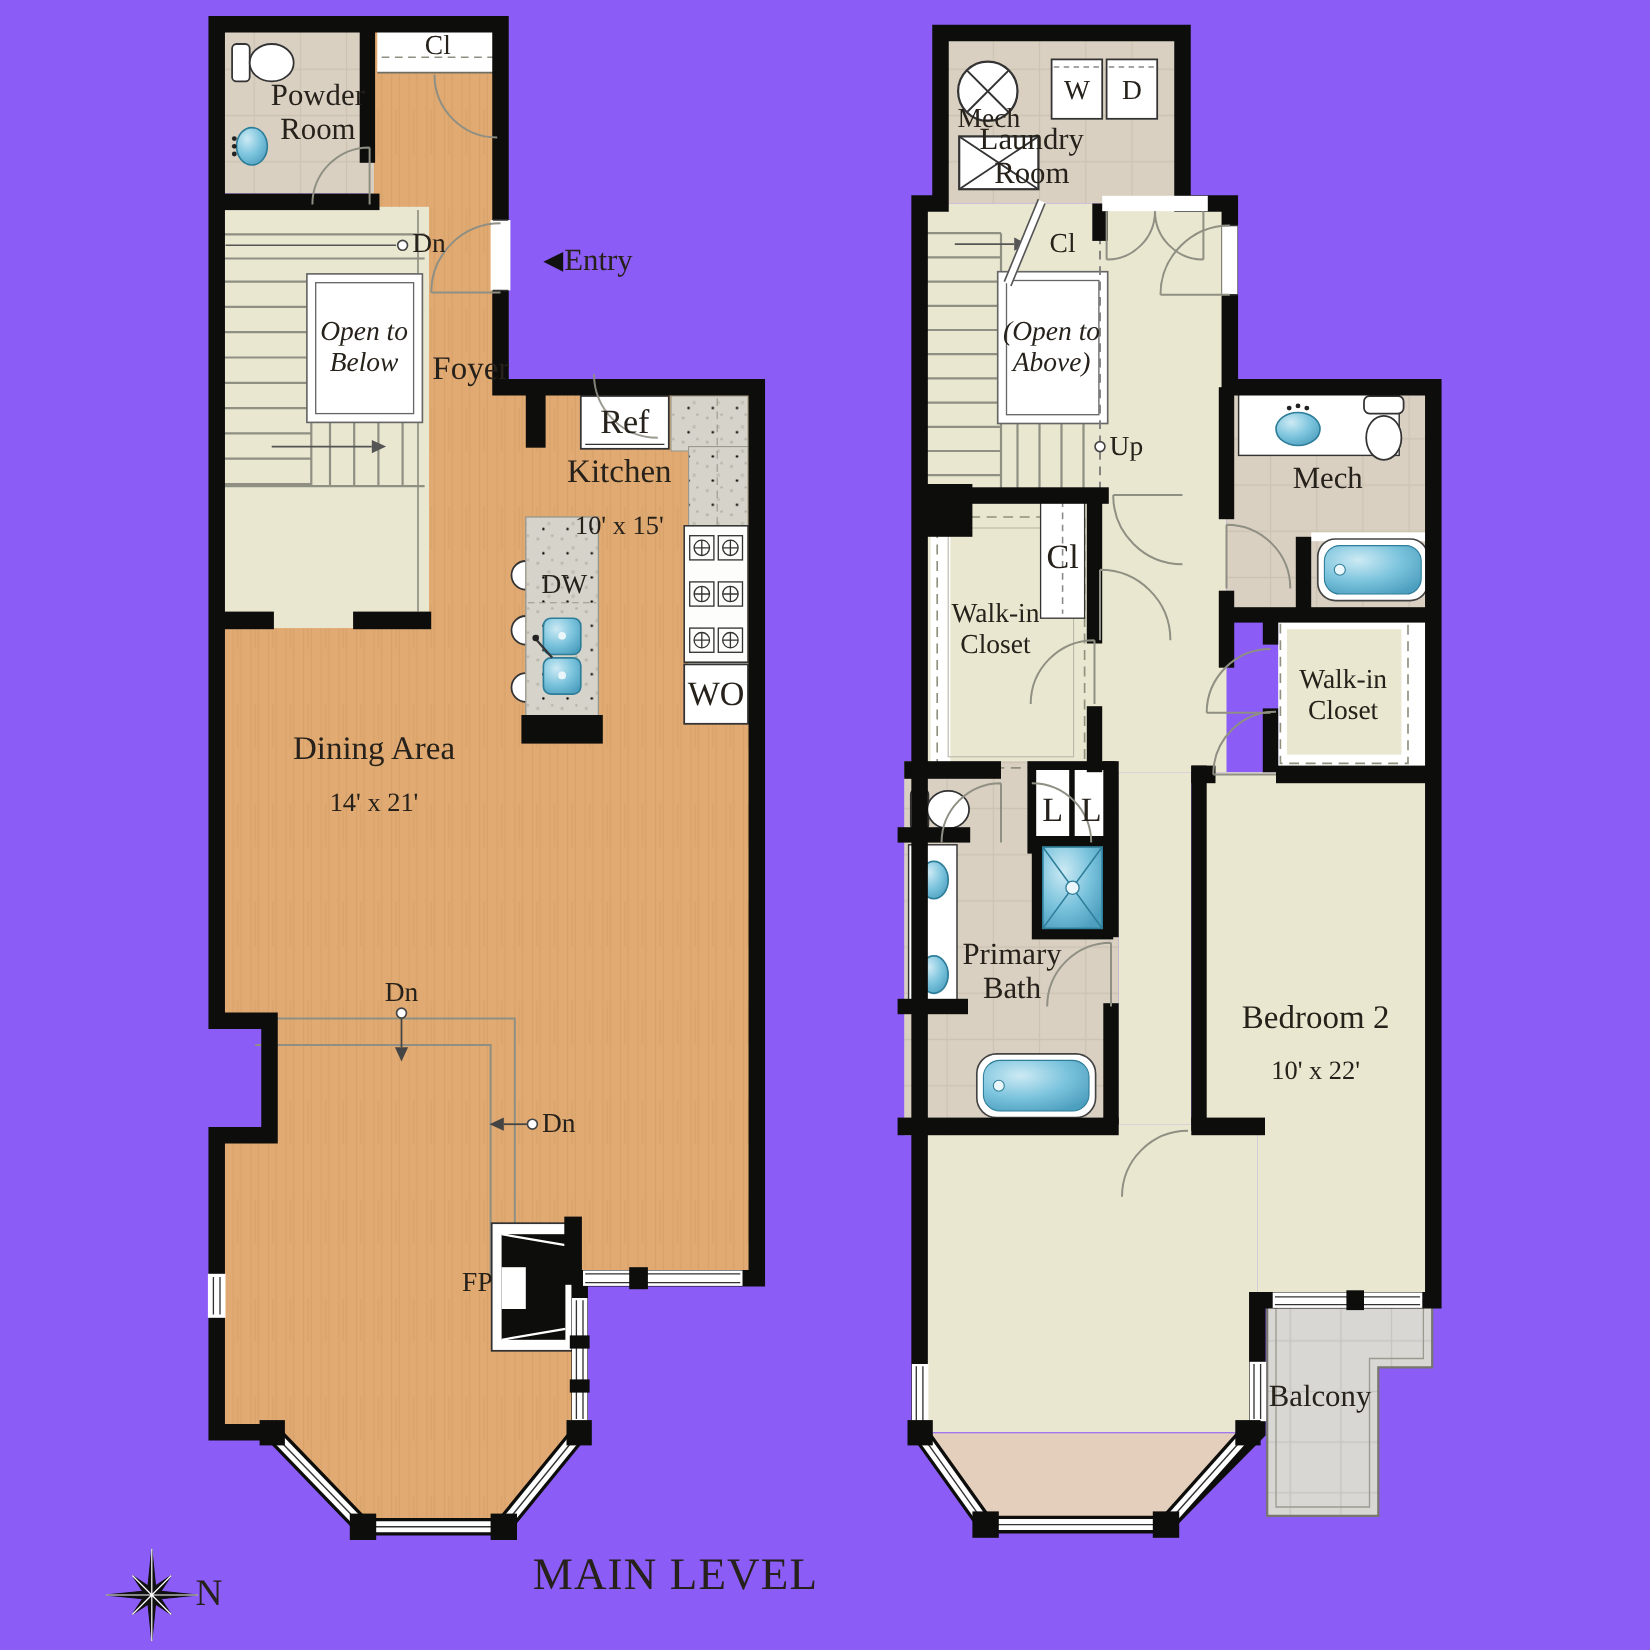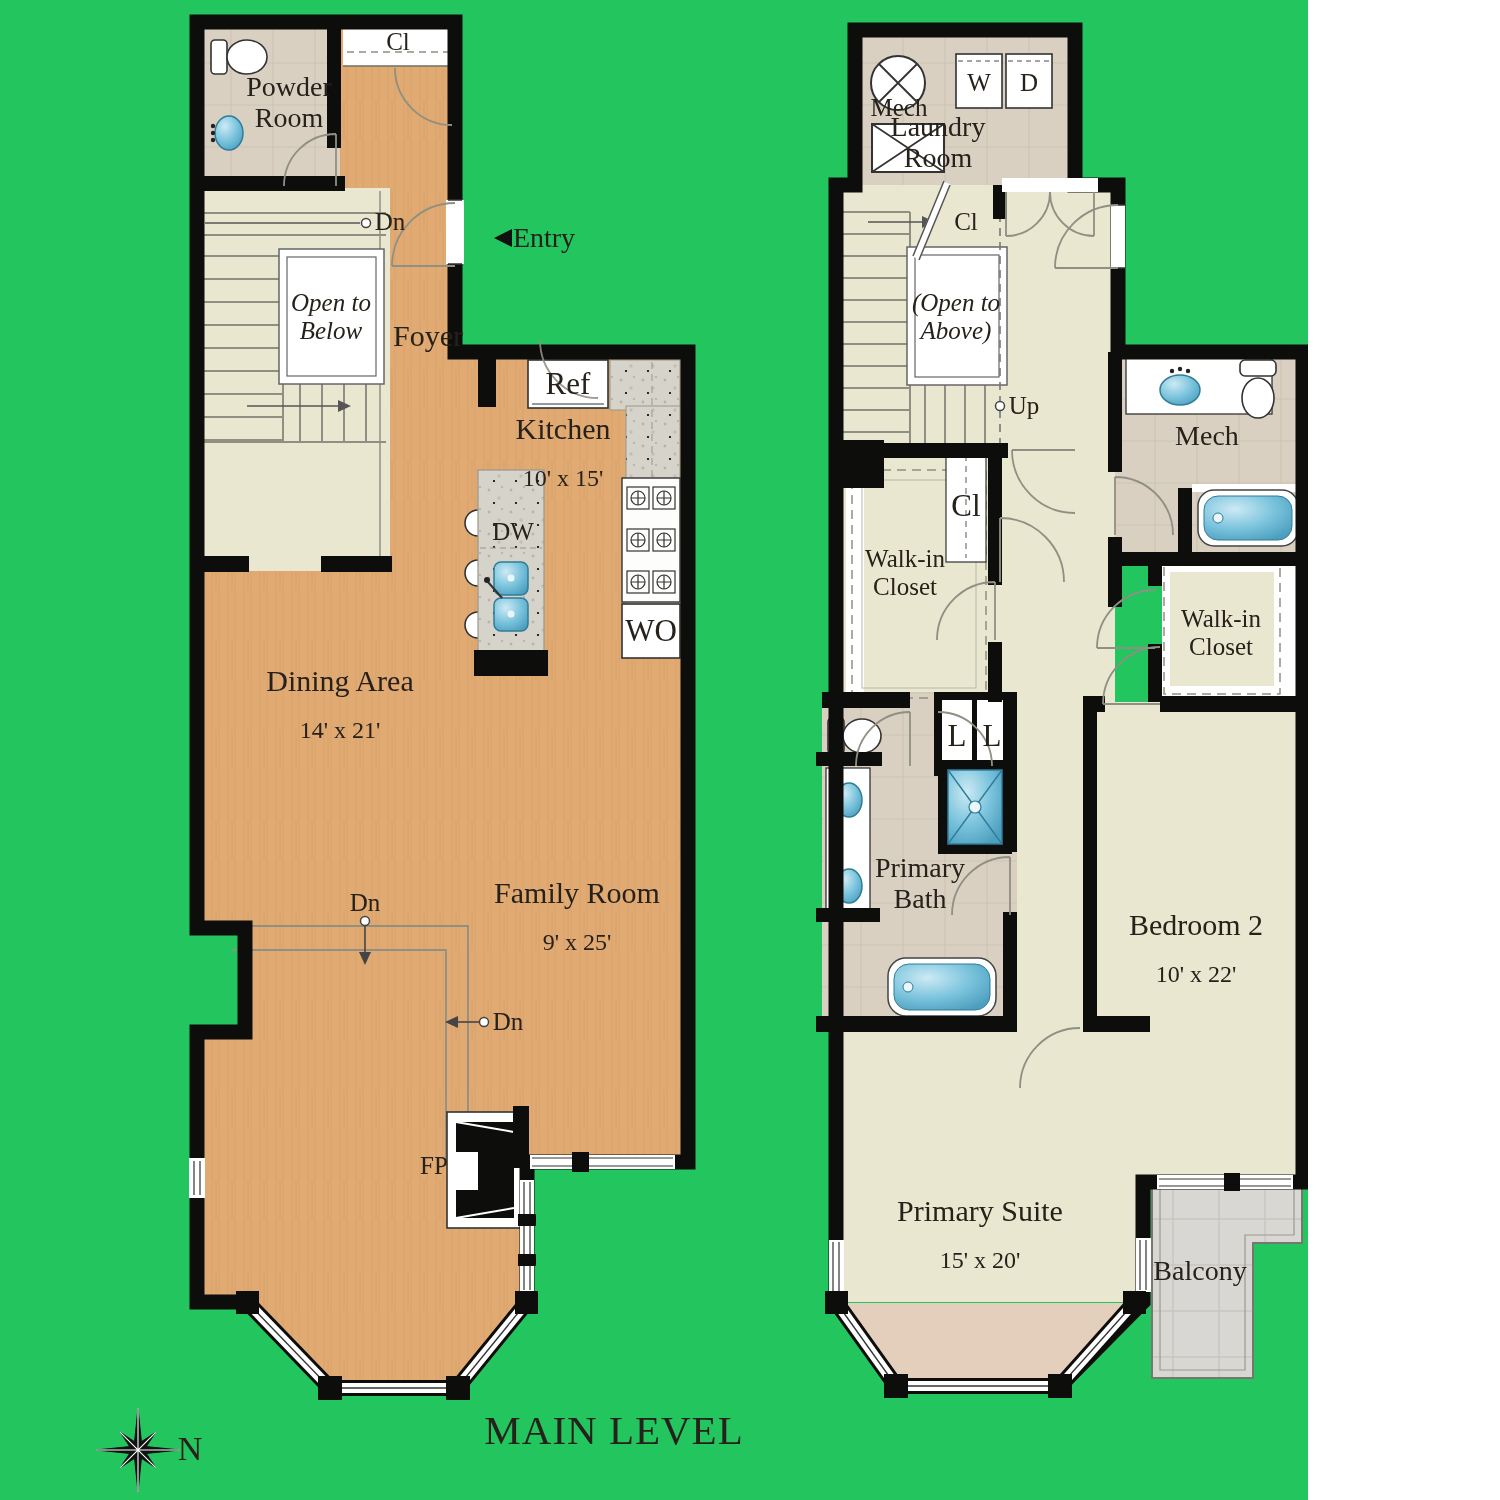--- a/index.html
+++ b/index.html
@@ -1,16 +1,16 @@
 <!DOCTYPE html>
 <html><head>
 <meta charset="utf-8">
 <style>
   html,body{margin:0;padding:0;background:#ffffff;}
-  #canvas{position:relative;width:1308px;height:1500px;background:#22c55e;overflow:hidden;}
+  #canvas{position:relative;width:1500px;height:1500px;background:#8b5cf6;overflow:hidden;}
   #plan-svg{position:absolute;left:0;top:0;}
   .lbl{position:absolute;transform:translate(-50%,-50%);font-family:"Liberation Serif","DejaVu Serif",serif;
        color:#26211a;text-align:center;line-height:1.1;white-space:nowrap;}
   .wrap{white-space:normal;}
   .s42{font-size:41px;letter-spacing:1px;margin-left:14px;}
   .s30{font-size:30px;}
   .s28{font-size:28px;}
   .s25{font-size:25px;}
   .s23{font-size:31px;}
   .dim{font-size:24px;margin-top:20px;}
@@ -403,24 +403,20 @@
 <div class="lbl s30" style="left:563px;top:452px">
   <div>Kitchen</div>
   <div class="dim">10' x 15'</div>
 </div>
 <div class="lbl s25" style="left:513px;top:532px">DW</div>
 <div class="lbl s23" style="left:651px;top:631px">WO</div>
 <div class="lbl s30" style="left:340px;top:704px">
   <div>Dining Area</div>
   <div class="dim">14' x 21'</div>
 </div>
-<div class="lbl s30" style="left:577px;top:916px">
-  <div>Family Room</div>
-  <div class="dim">9' x 25'</div>
-</div>
 <div class="lbl s25" style="left:365px;top:903px">Dn</div>
 <div class="lbl s25" style="left:508px;top:1022px">Dn</div>
 <div class="lbl s25" style="left:434px;top:1166px">FP</div>
 <div class="lbl s42" style="left:600px;top:1431px">MAIN LEVEL</div>
 <div class="lbl n34" style="left:190px;top:1449px">N</div>
 
 <div class="lbl s25" style="left:899px;top:108px">Mech</div>
 <div class="lbl s25" style="left:979px;top:83px">W</div>
 <div class="lbl s25" style="left:1029px;top:83px">D</div>
 <div class="lbl s28 wrap" style="left:938px;top:143px;width:150px">Laundry Room</div>
@@ -431,19 +427,15 @@
 <div class="lbl s25 wrap" style="left:905px;top:572px;width:110px">Walk-in Closet</div>
 <div class="lbl s23" style="left:966px;top:506px">Cl</div>
 <div class="lbl s25 wrap" style="left:1221px;top:632px;width:110px">Walk-in Closet</div>
 <div class="lbl s23" style="left:957px;top:736px">L</div>
 <div class="lbl s23" style="left:992px;top:736px">L</div>
 <div class="lbl s28 wrap" style="left:920px;top:884px;width:130px">Primary Bath</div>
 <div class="lbl s30" style="left:1196px;top:948px">
   <div>Bedroom 2</div>
   <div class="dim">10' x 22'</div>
 </div>
-<div class="lbl s30" style="left:980px;top:1234px">
-  <div>Primary Suite</div>
-  <div class="dim">15' x 20'</div>
+<div class="lbl s28" style="left:1200px;top:1271px">Balcony</div>
+
 </div>
-<div class="lbl s28" style="left:1200px;top:1271px">Balcony</div>
-
-</div>
 
 </body></html>

